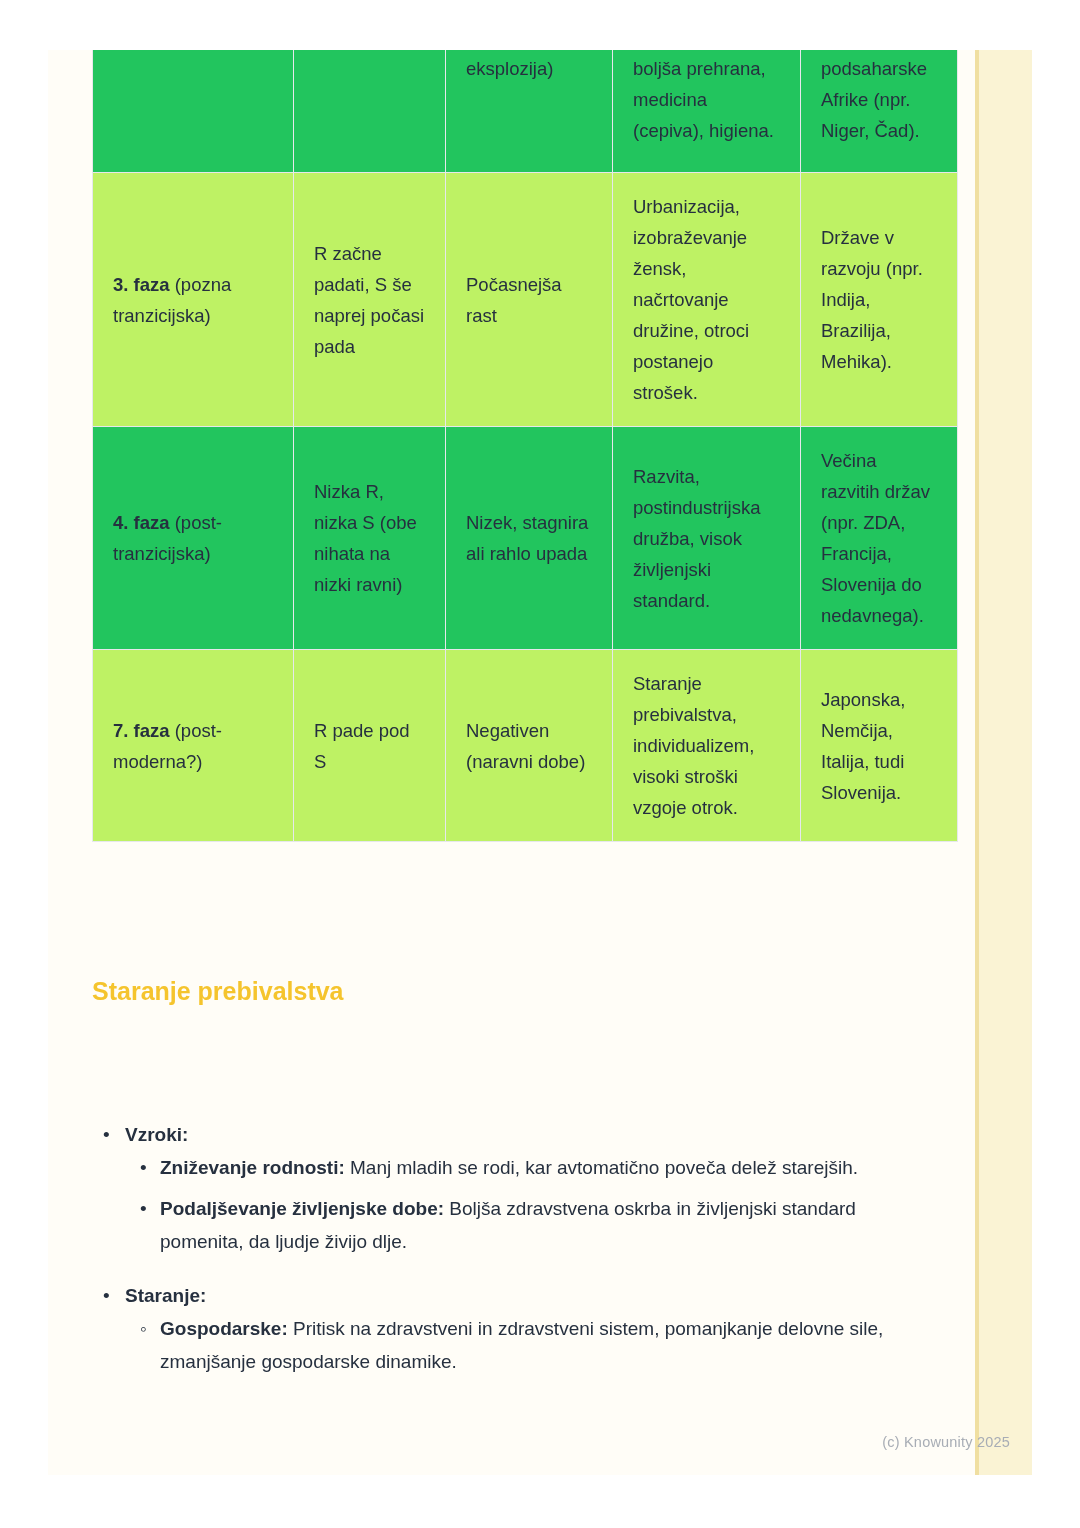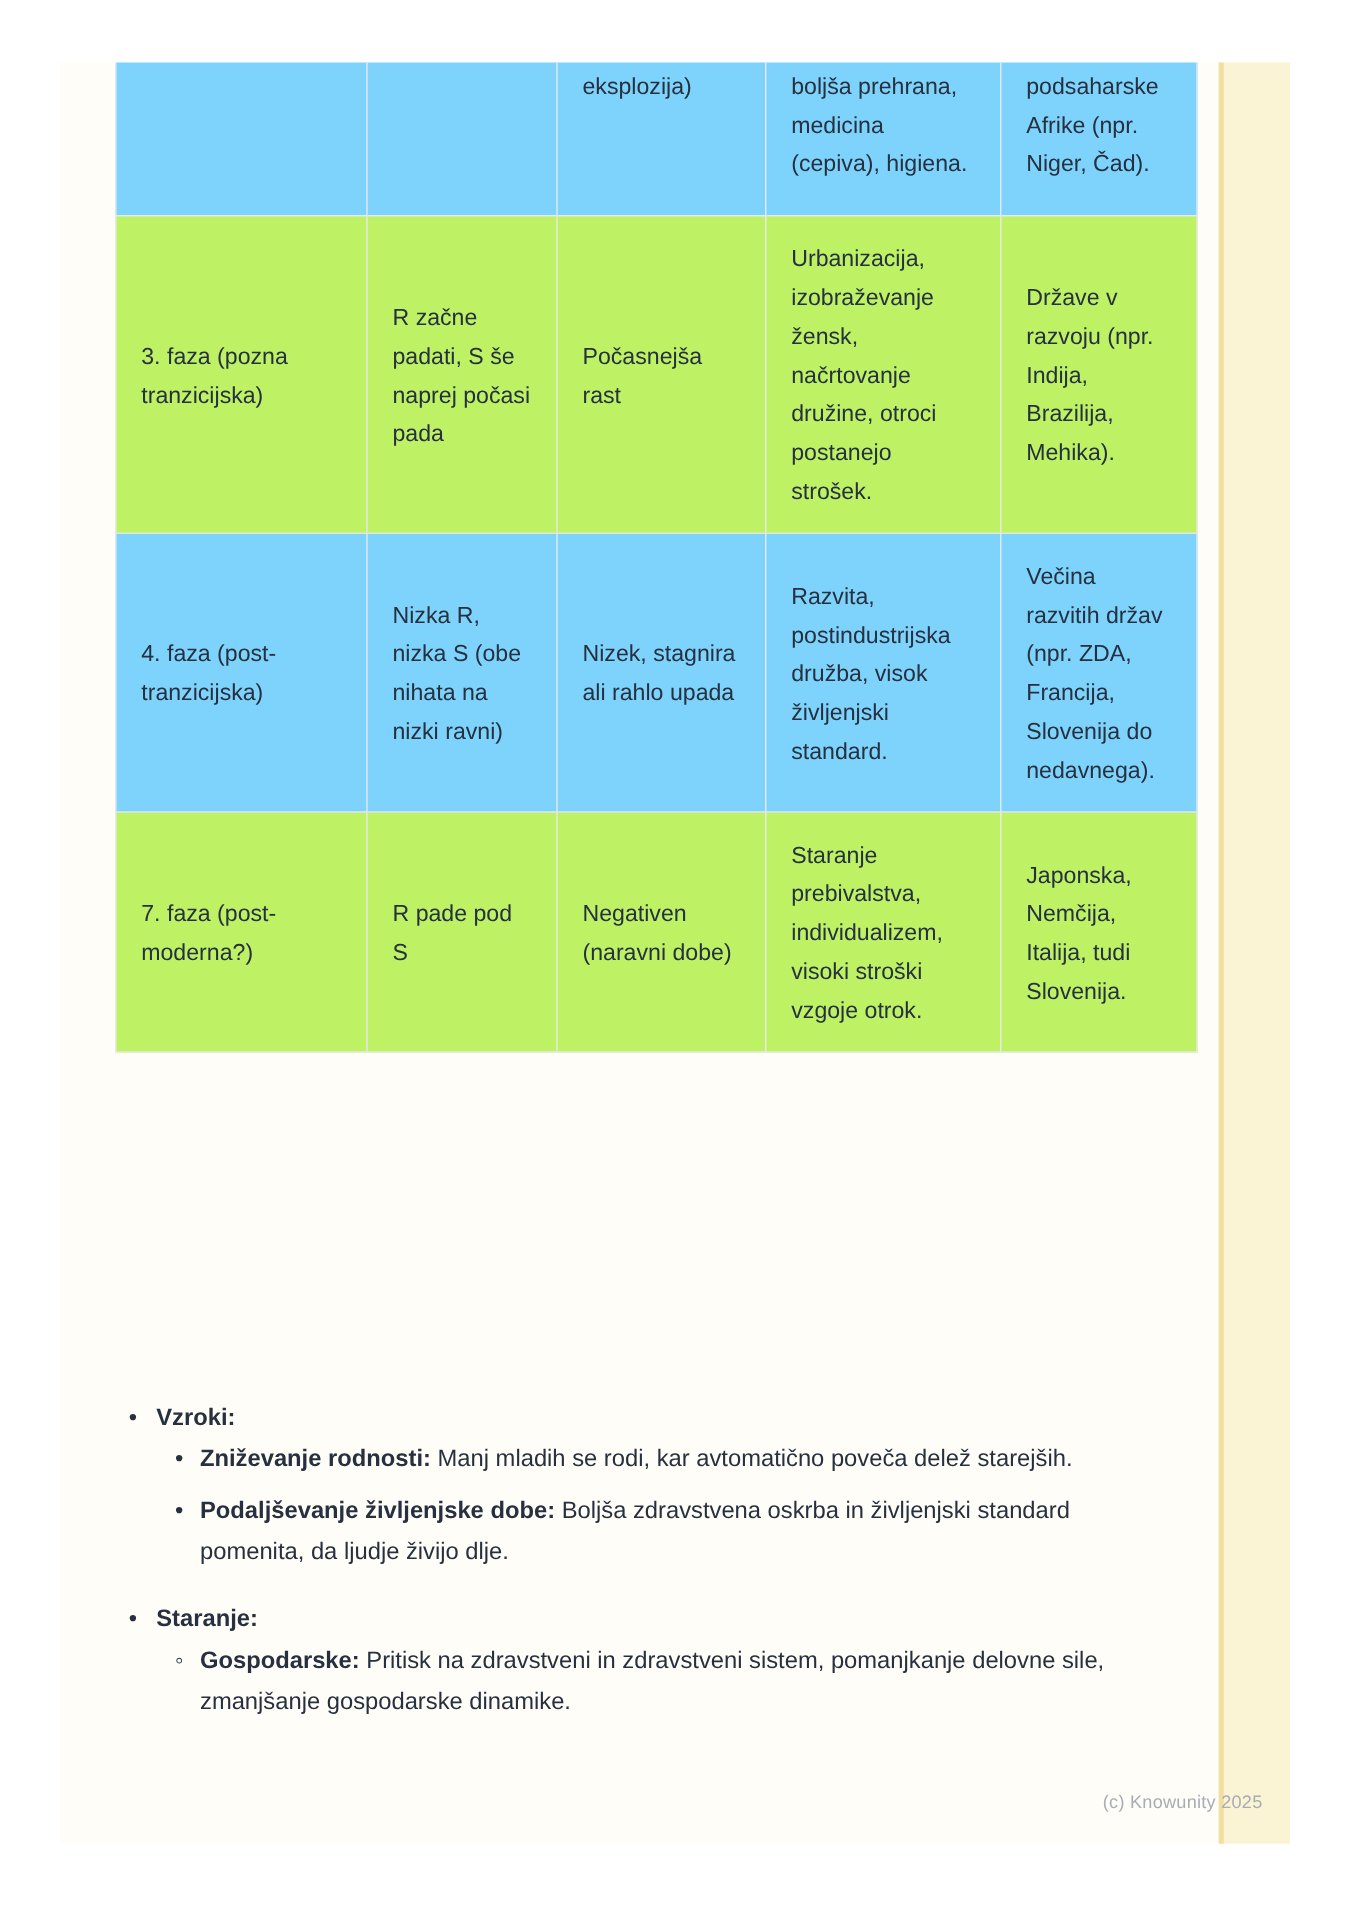--- a/index.html
+++ b/index.html
@@ -24,24 +24,24 @@
     border-collapse:collapse;table-layout:fixed;
     font-size:18.5px;line-height:31px;color:#26303f;
   }
   table.phases td{
     border:1px solid #e6e8ec;
     padding:18px 20px;
     vertical-align:middle;
     word-wrap:break-word;
     overflow-wrap:break-word;
   }
-  tr.row-gray td{background:#7dd3fc;}
+  tr.row-gray td{background:#22c55e;}
   tr.row-cream td{background:#bef264;}
   tr.partial td{border-top:none;vertical-align:top;padding-top:3px;padding-bottom:26px;}
-  table.phases b{font-weight:400;}
+  table.phases b{font-weight:700;}
   .section-heading{
     position:absolute;left:44px;top:925px;margin:0;
     font-size:25px;line-height:32px;font-weight:700;color:#f5c42d;
   }
   .intro{
     position:absolute;left:44px;top:978px;width:748px;margin:0;
     font-size:19px;line-height:33px;color:#26303f;
   }
   .list{
     position:absolute;left:44px;top:1068px;width:800px;
@@ -102,20 +102,21 @@
       <tr class="row-cream">
         <td><b>7. faza</b> <span>(post-moderna?)</span></td>
         <td><b></b> <span>R pade pod S</span></td>
         <td><b></b> <span>Negativen (naravni dobe)</span></td>
         <td><b></b> <span>Staranje prebivalstva, individualizem, visoki stroški vzgoje otrok.</span></td>
         <td><b></b> <span>Japonska, Nemčija, Italija, tudi Slovenija.</span></td>
       </tr>
     </tbody>
   </table>
 
+  <h2 class="section-heading">Staranje prebivalstva</h2>
 
 
   <div class="list">
     <div class="li lvl1">
       <span class="marker">•</span>
       <span class="li-text"><b>Vzroki:</b> <span></span></span>
     </div>
     <div class="li lvl2">
       <span class="marker">•</span>
       <span class="li-text"><b>Zniževanje rodnosti:</b> <span>Manj mladih se rodi, kar avtomatično poveča delež starejših.</span></span>

